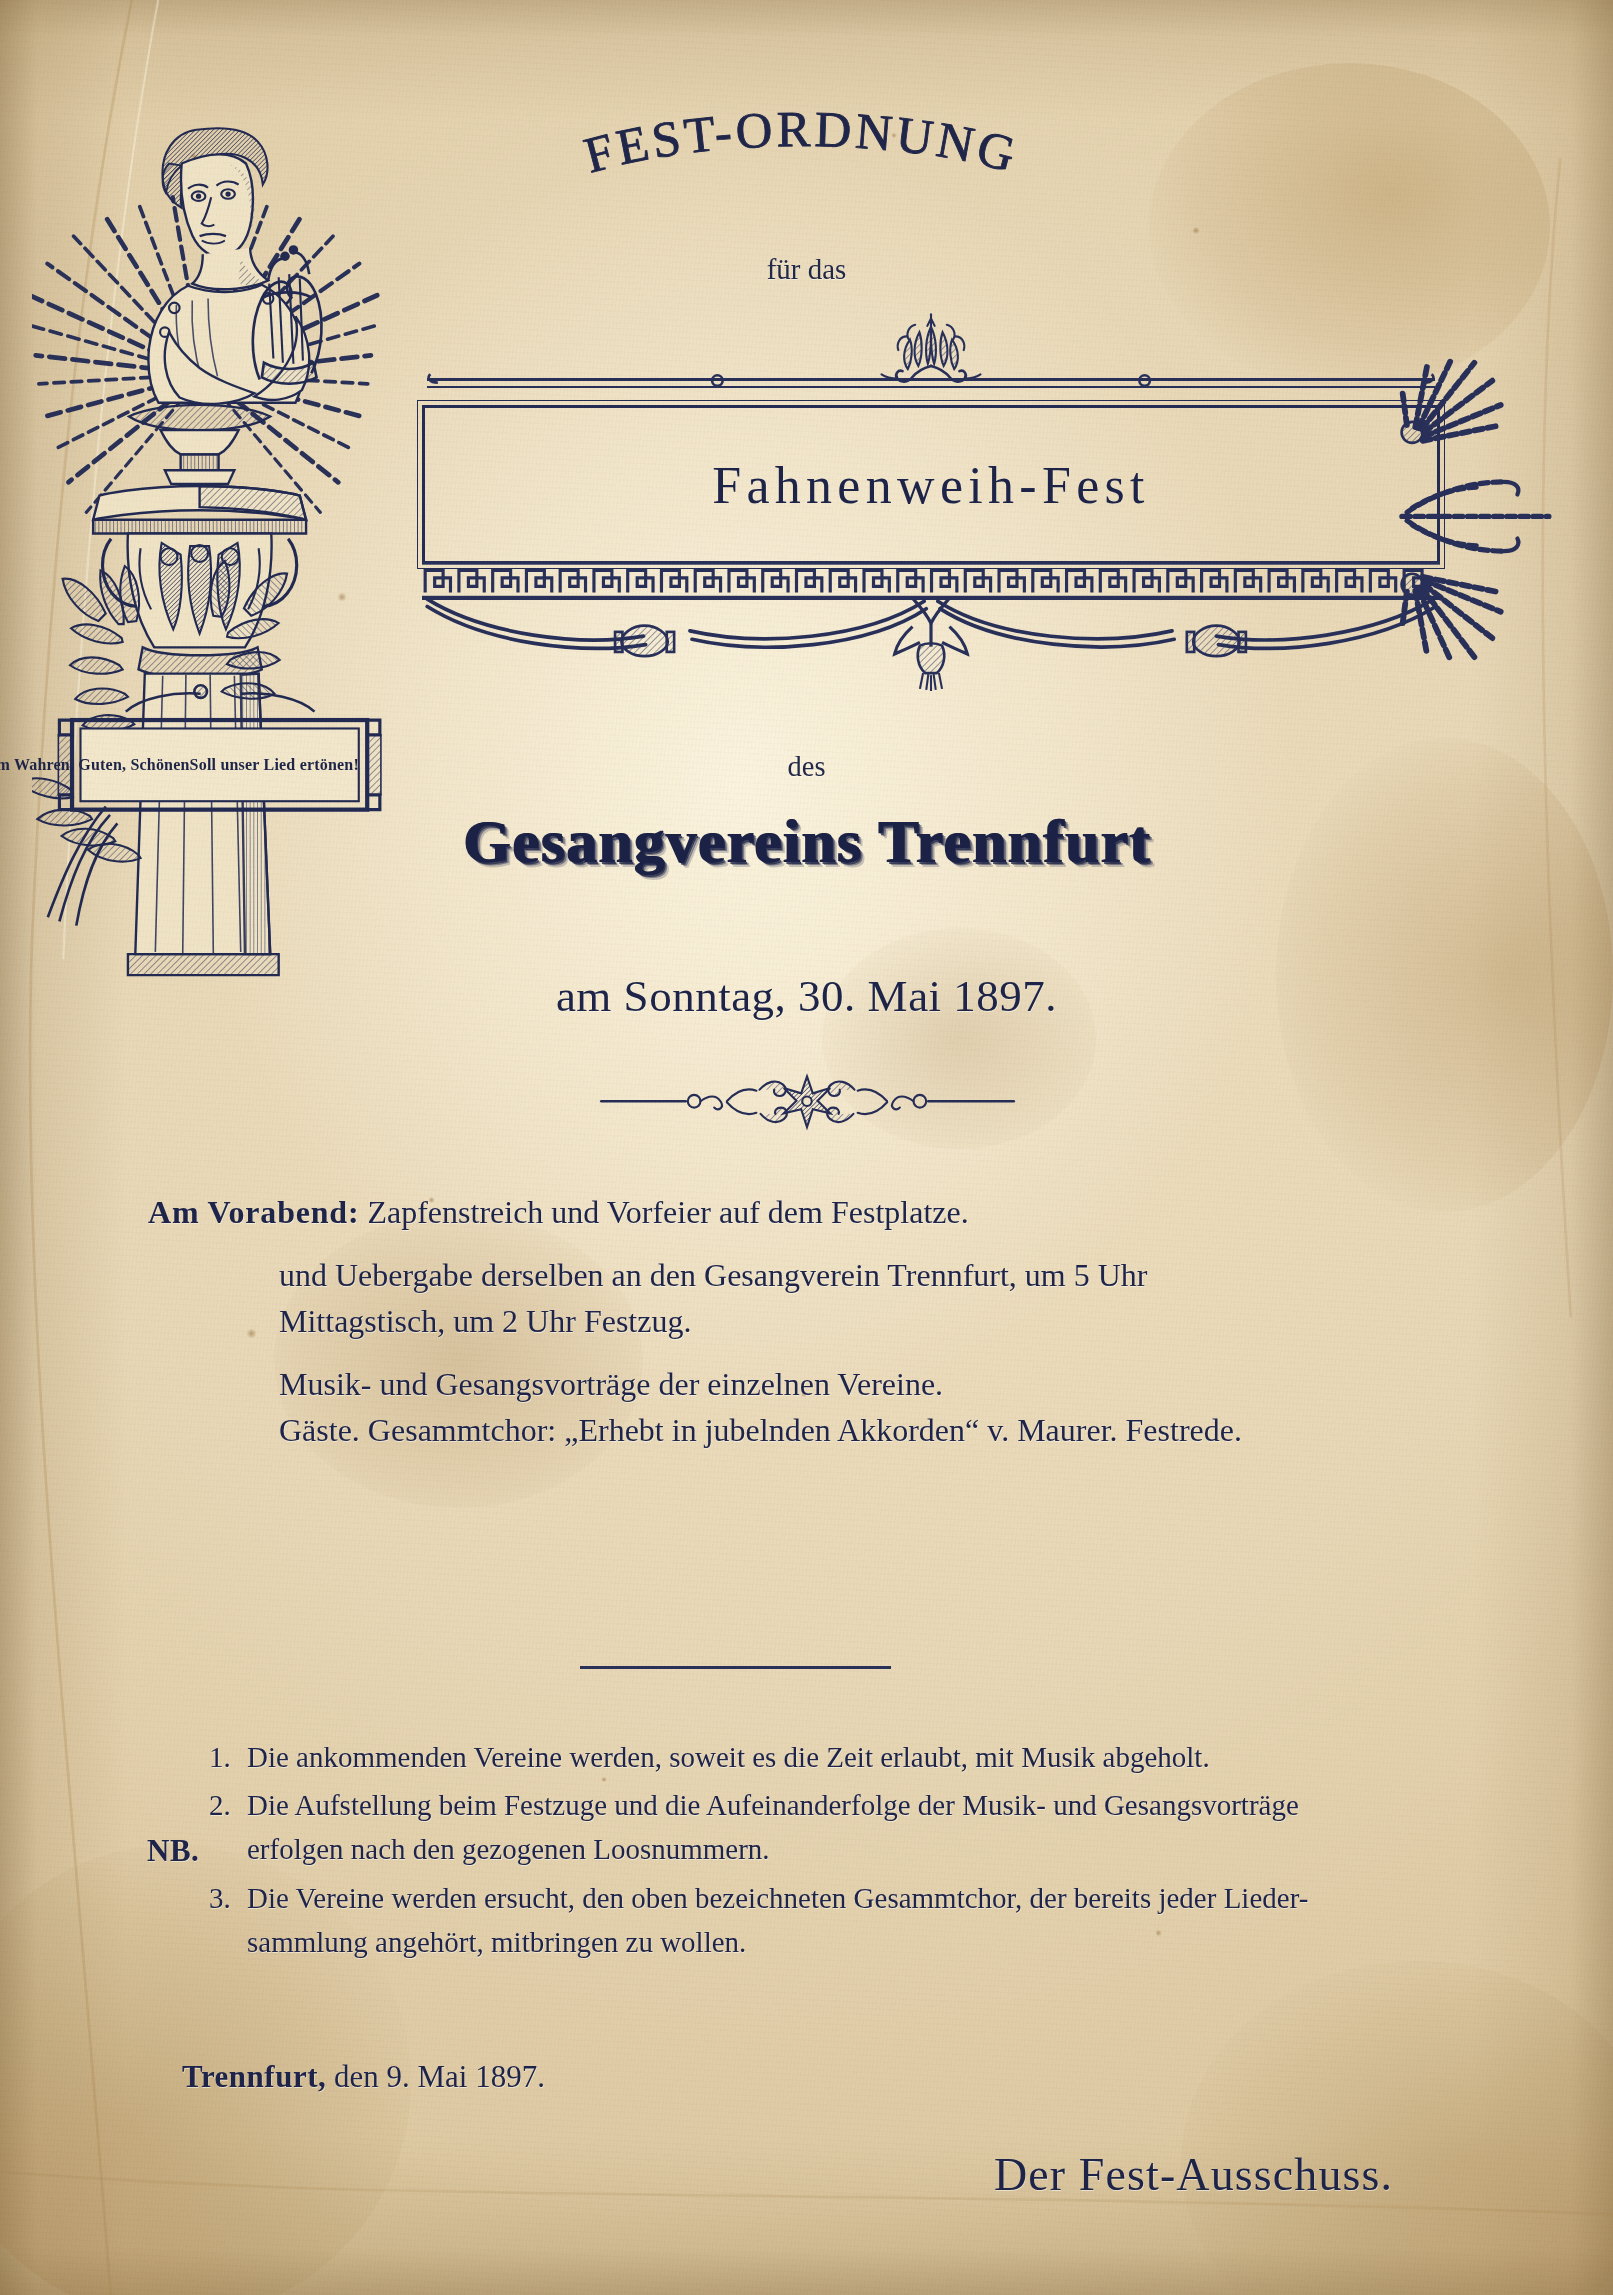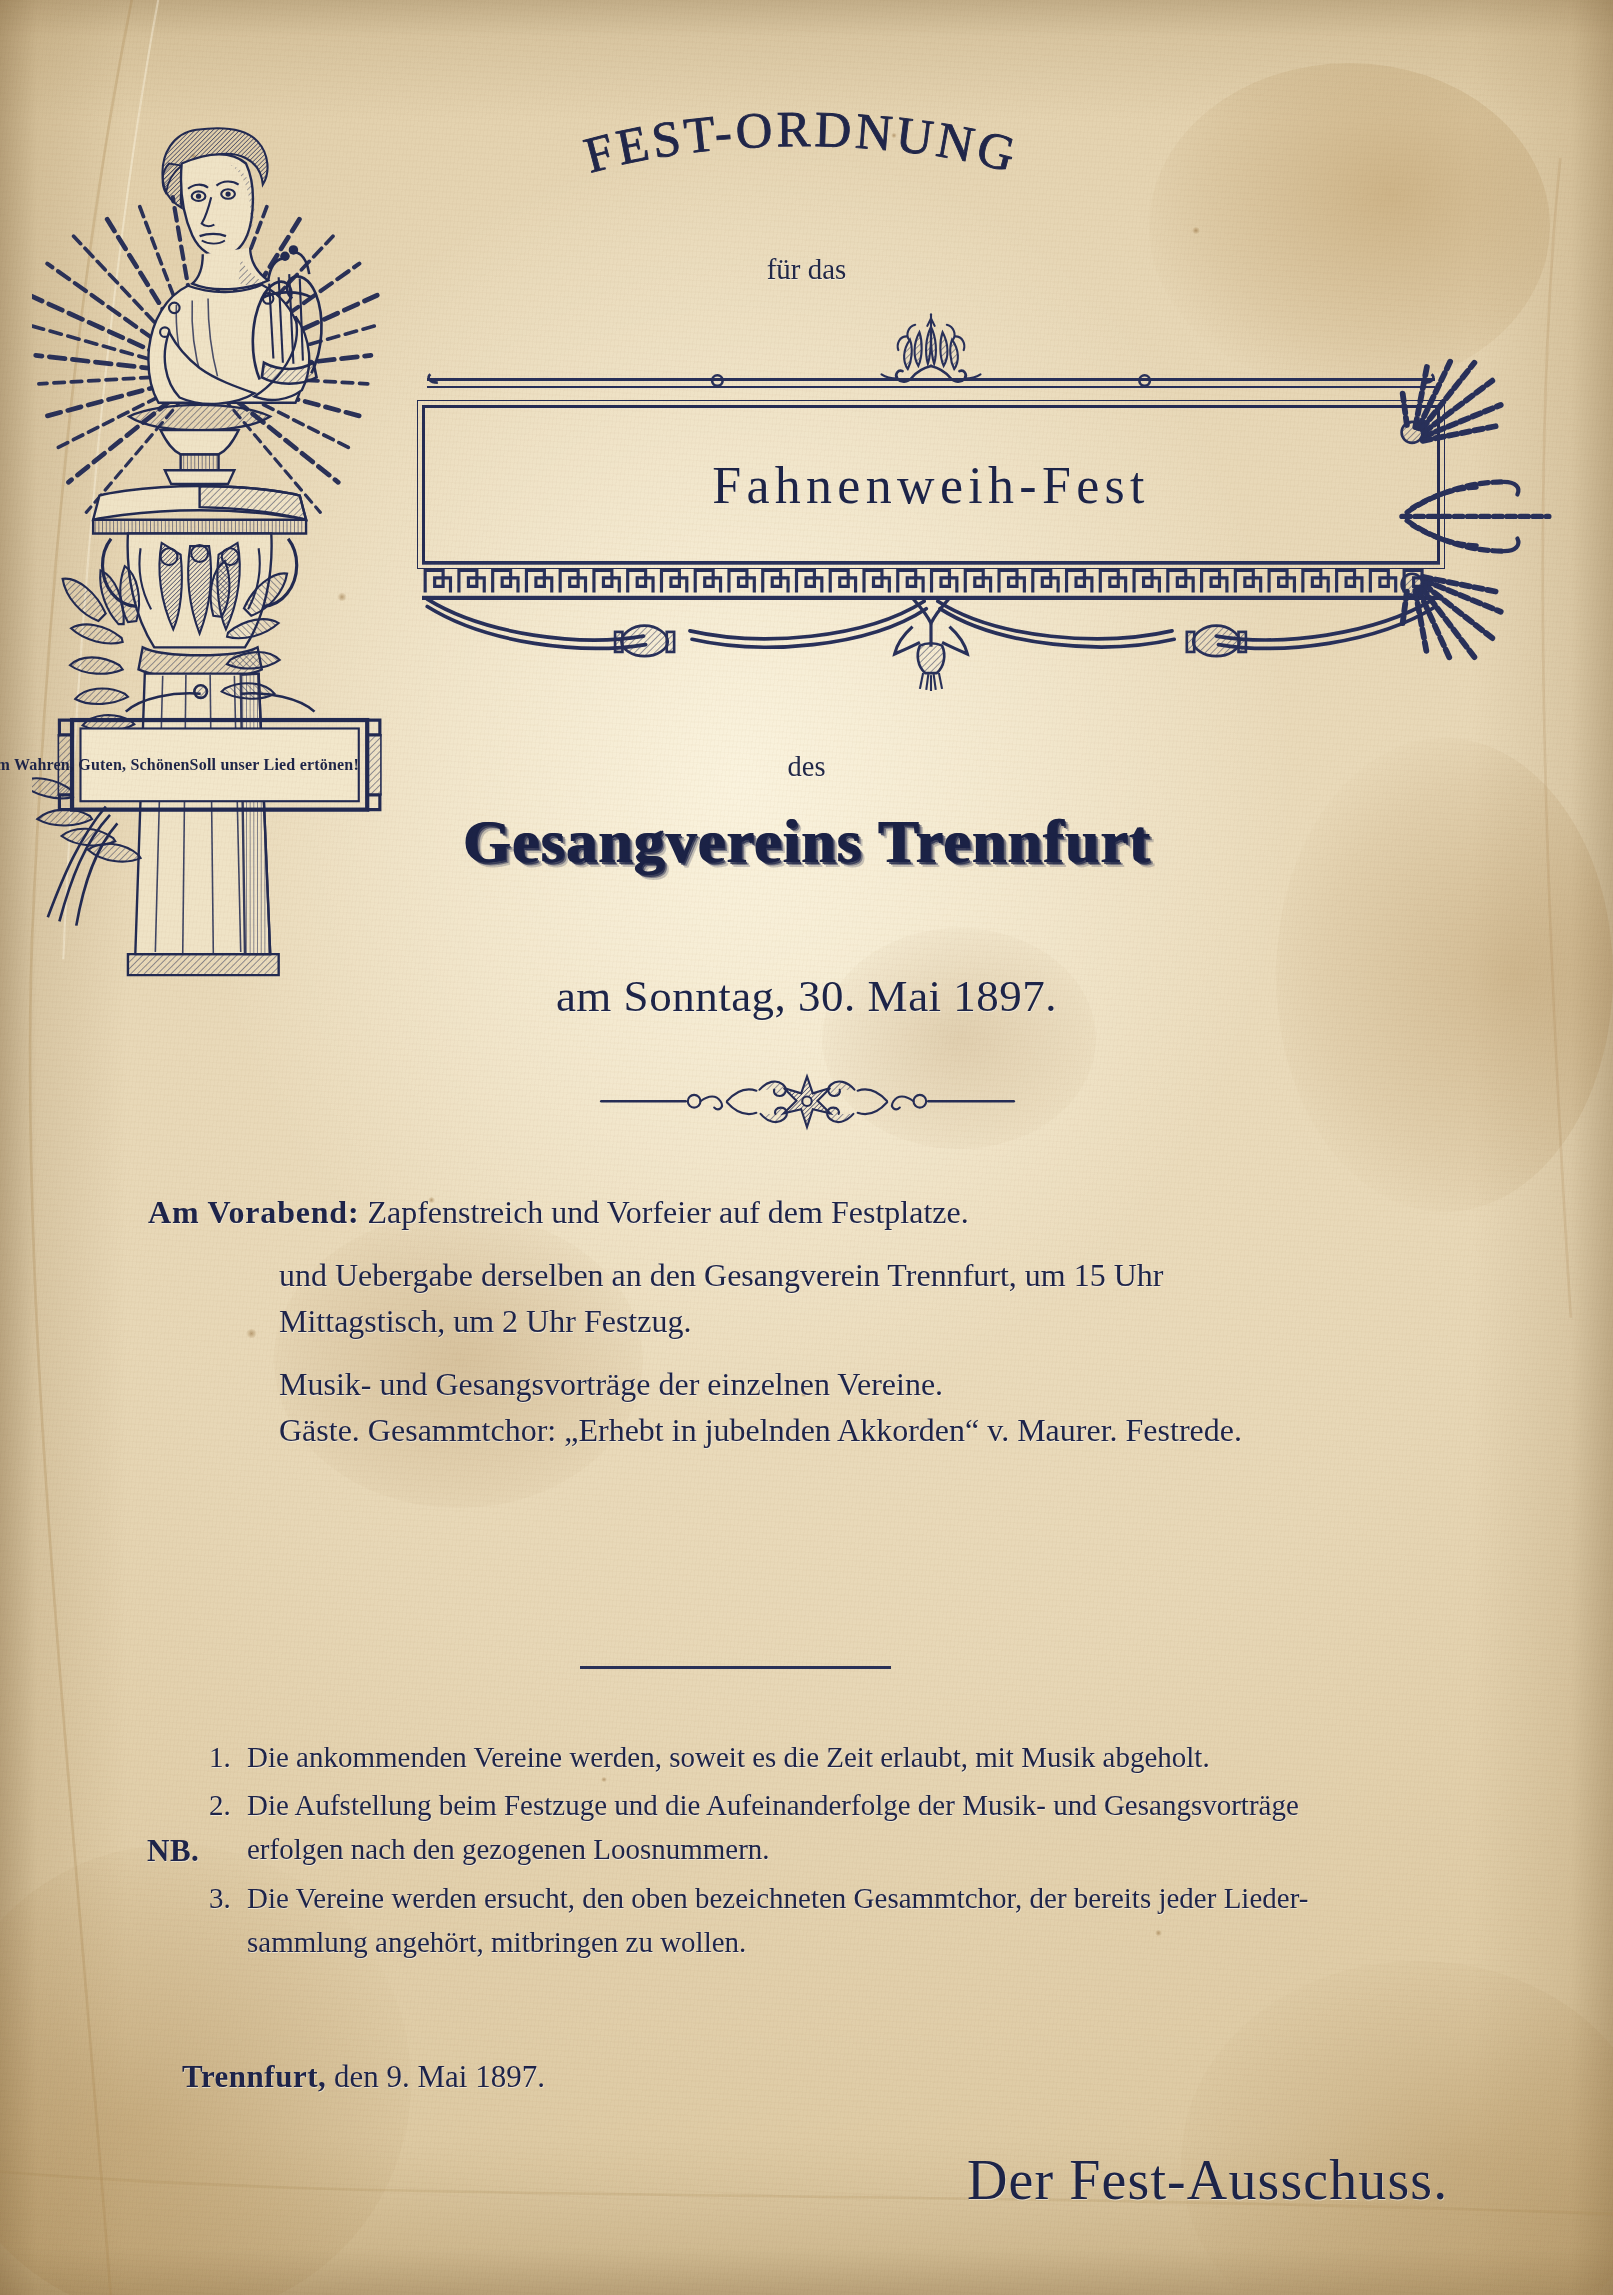--- a/index.html
+++ b/index.html
@@ -143,22 +143,22 @@
   .nb-txt{flex:1;font-size:29px;line-height:1.52;text-align:justify;text-align-last:left;}
   .nb-txt .cont2{display:block;text-align:left;}
 
   
   .place{
     position:absolute;left:182px;top:2059px;
     font-size:31px;color:#1e244a;
   }
   .place .town{font-weight:700;letter-spacing:0.5px;}
   .committee{
-    position:absolute;left:967px;top:2148px;
-    font-size:56px;letter-spacing:1.1px;color:#1d2448;
+    position:absolute;left:994px;top:2148px;
+    font-size:46px;letter-spacing:1.1px;color:#1d2448;
     font-family:"Liberation Serif",serif;
     text-align:center;
   }
 
   
   .ltr{ text-shadow:0.5px 0.5px 0 rgba(255,253,242,.55); }
 </style>
 </head>
 <body>
 
@@ -661,21 +661,21 @@
   <div class="body-block ltr">
 
     <div class="prog">
       <span class="line">
         <span class="lbl">Am Vorabend:</span>
         <span>Zapfenstreich und Vorfeier auf dem Festplatze.</span>
       </span>
     </div>
 
     <div class="prog">
-      <span class="line cont just">und Uebergabe derselben an den Gesangverein Trennfurt, um 15 Uhr</span>
+      <span class="line cont just">und Uebergabe derselben an den Gesangverein Trennfurt, um 5 Uhr</span>
       <span class="line cont">Mittagstisch, um 2 Uhr Festzug.</span>
     </div>
 
     <div class="prog">
       <span class="line cont">Musik- und Gesangsvorträge der einzelnen Vereine.</span>
       <span class="line cont just">Gäste. Gesammtchor: „Erhebt in jubelnden Akkorden“ v. Maurer. Festrede.</span>
     </div>
   </div>
 
   <div class="midrule"></div>

